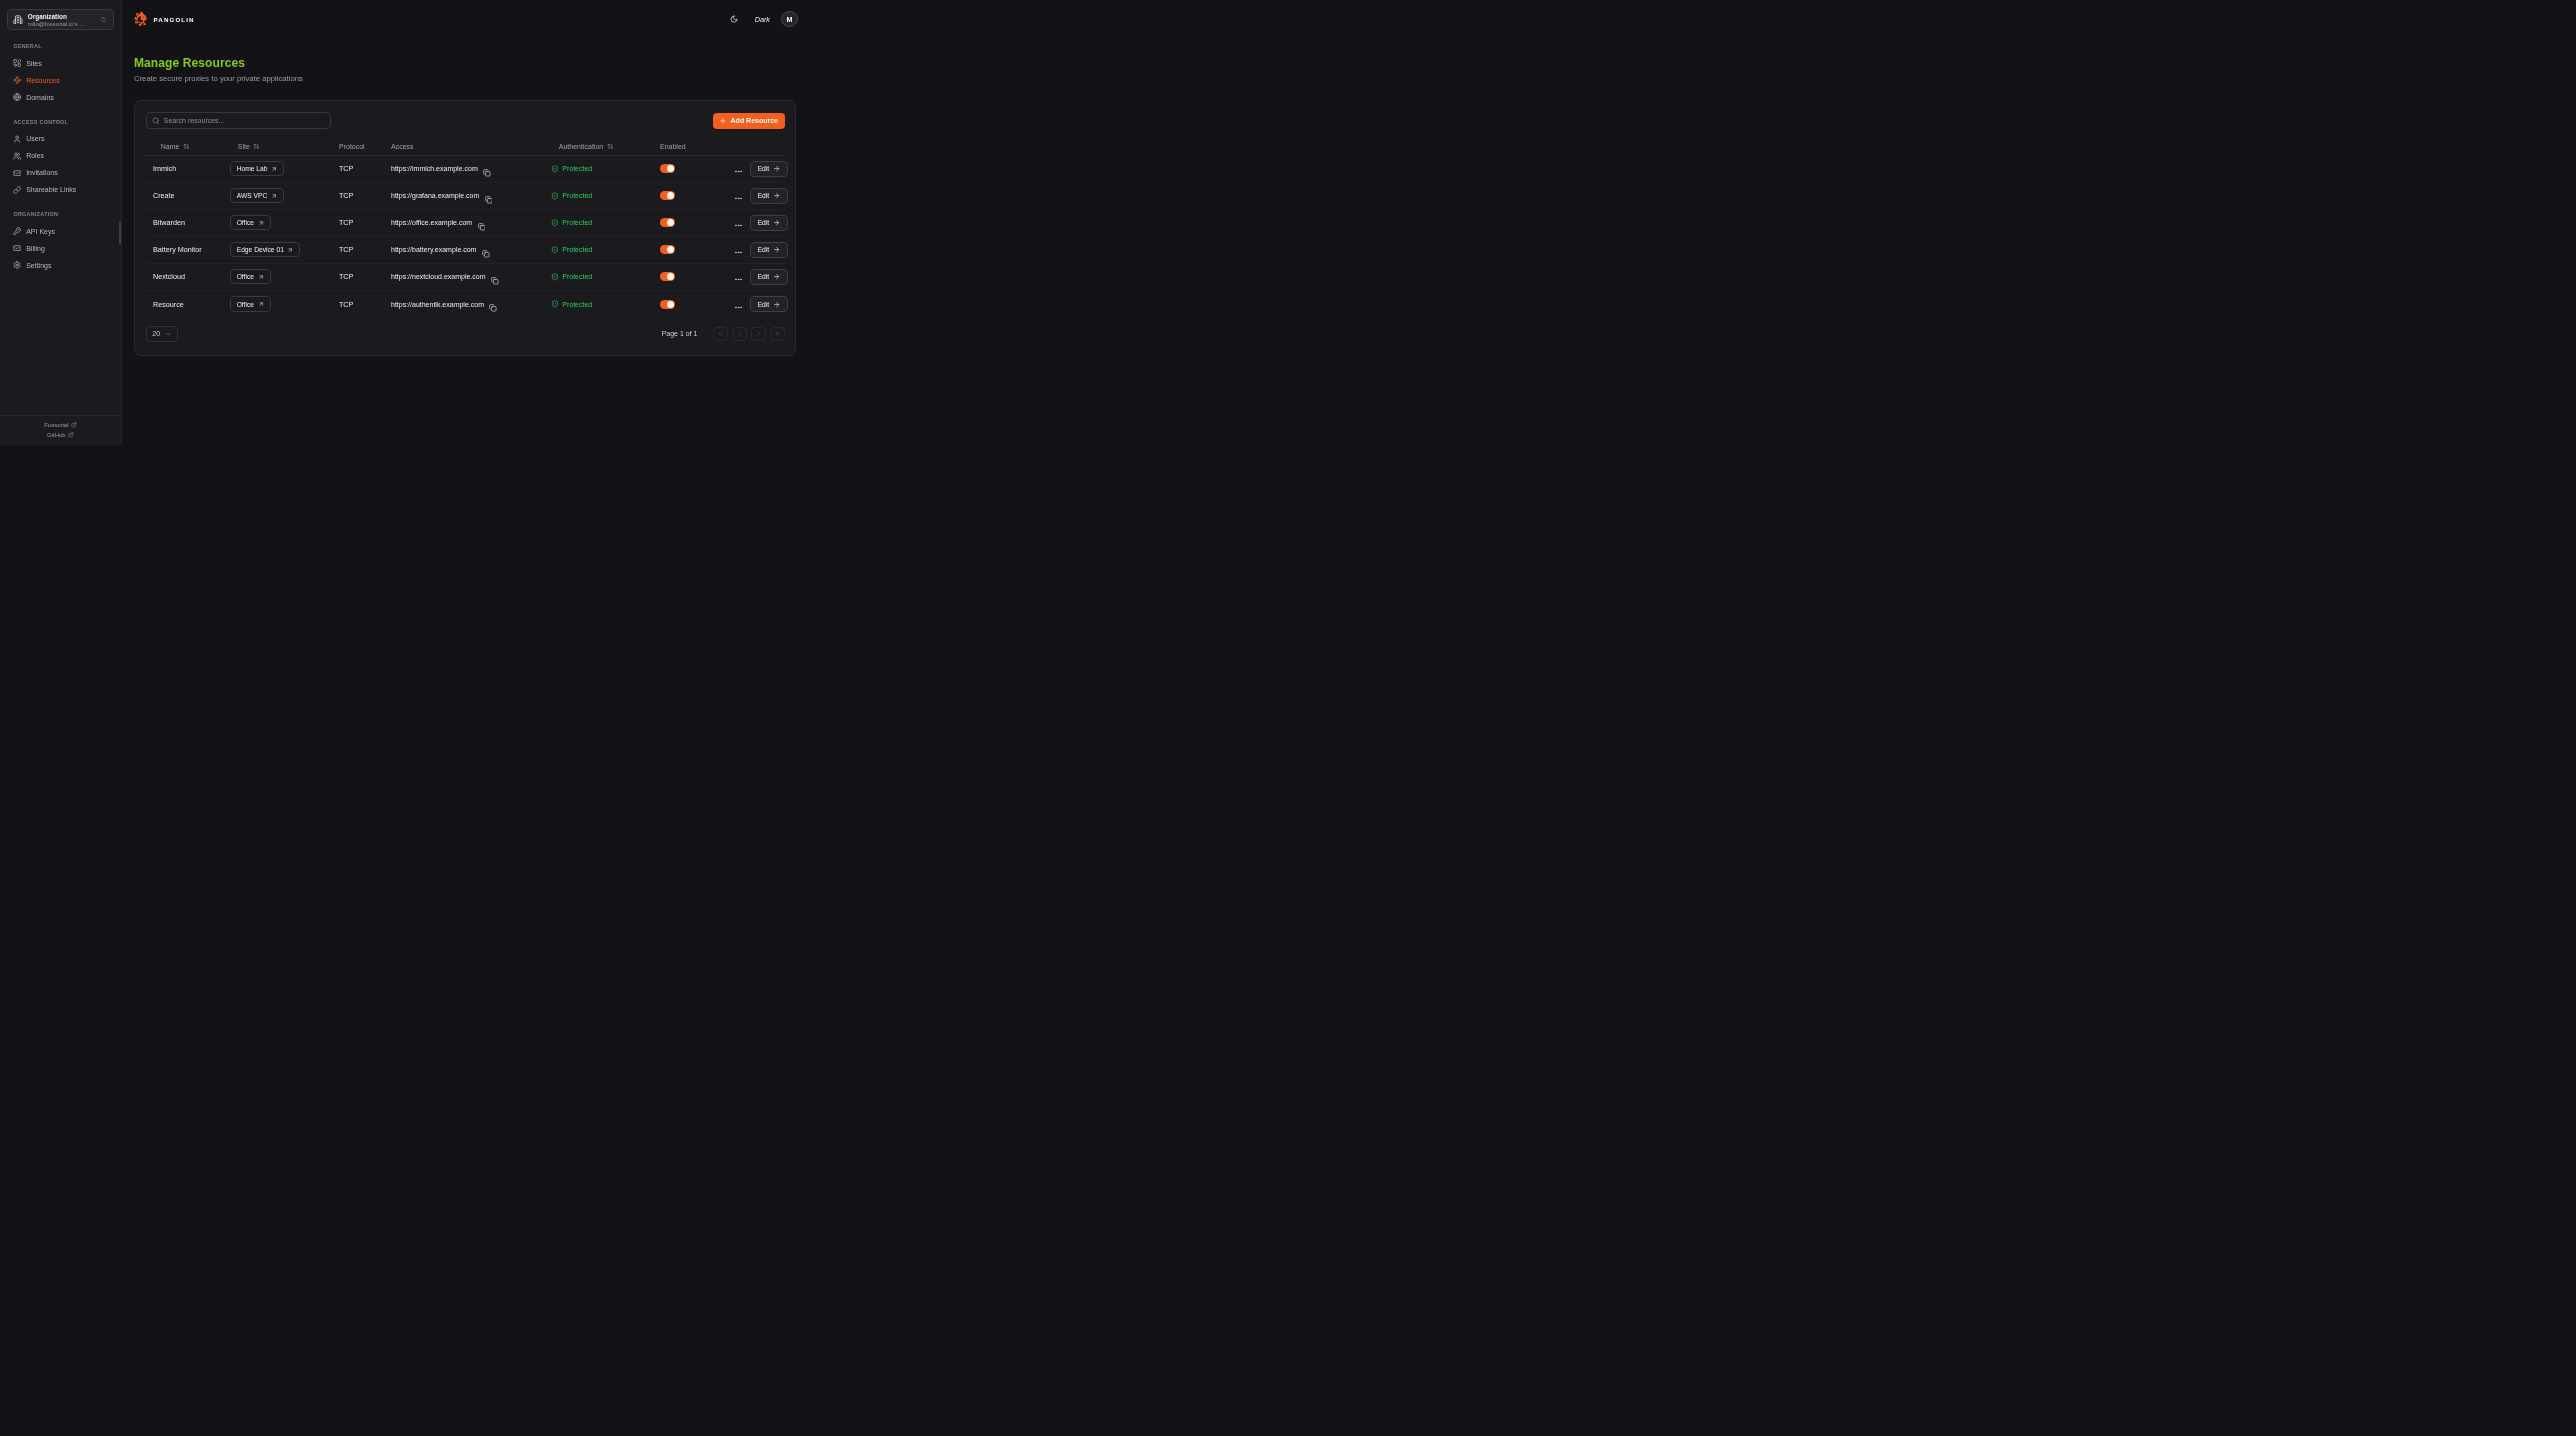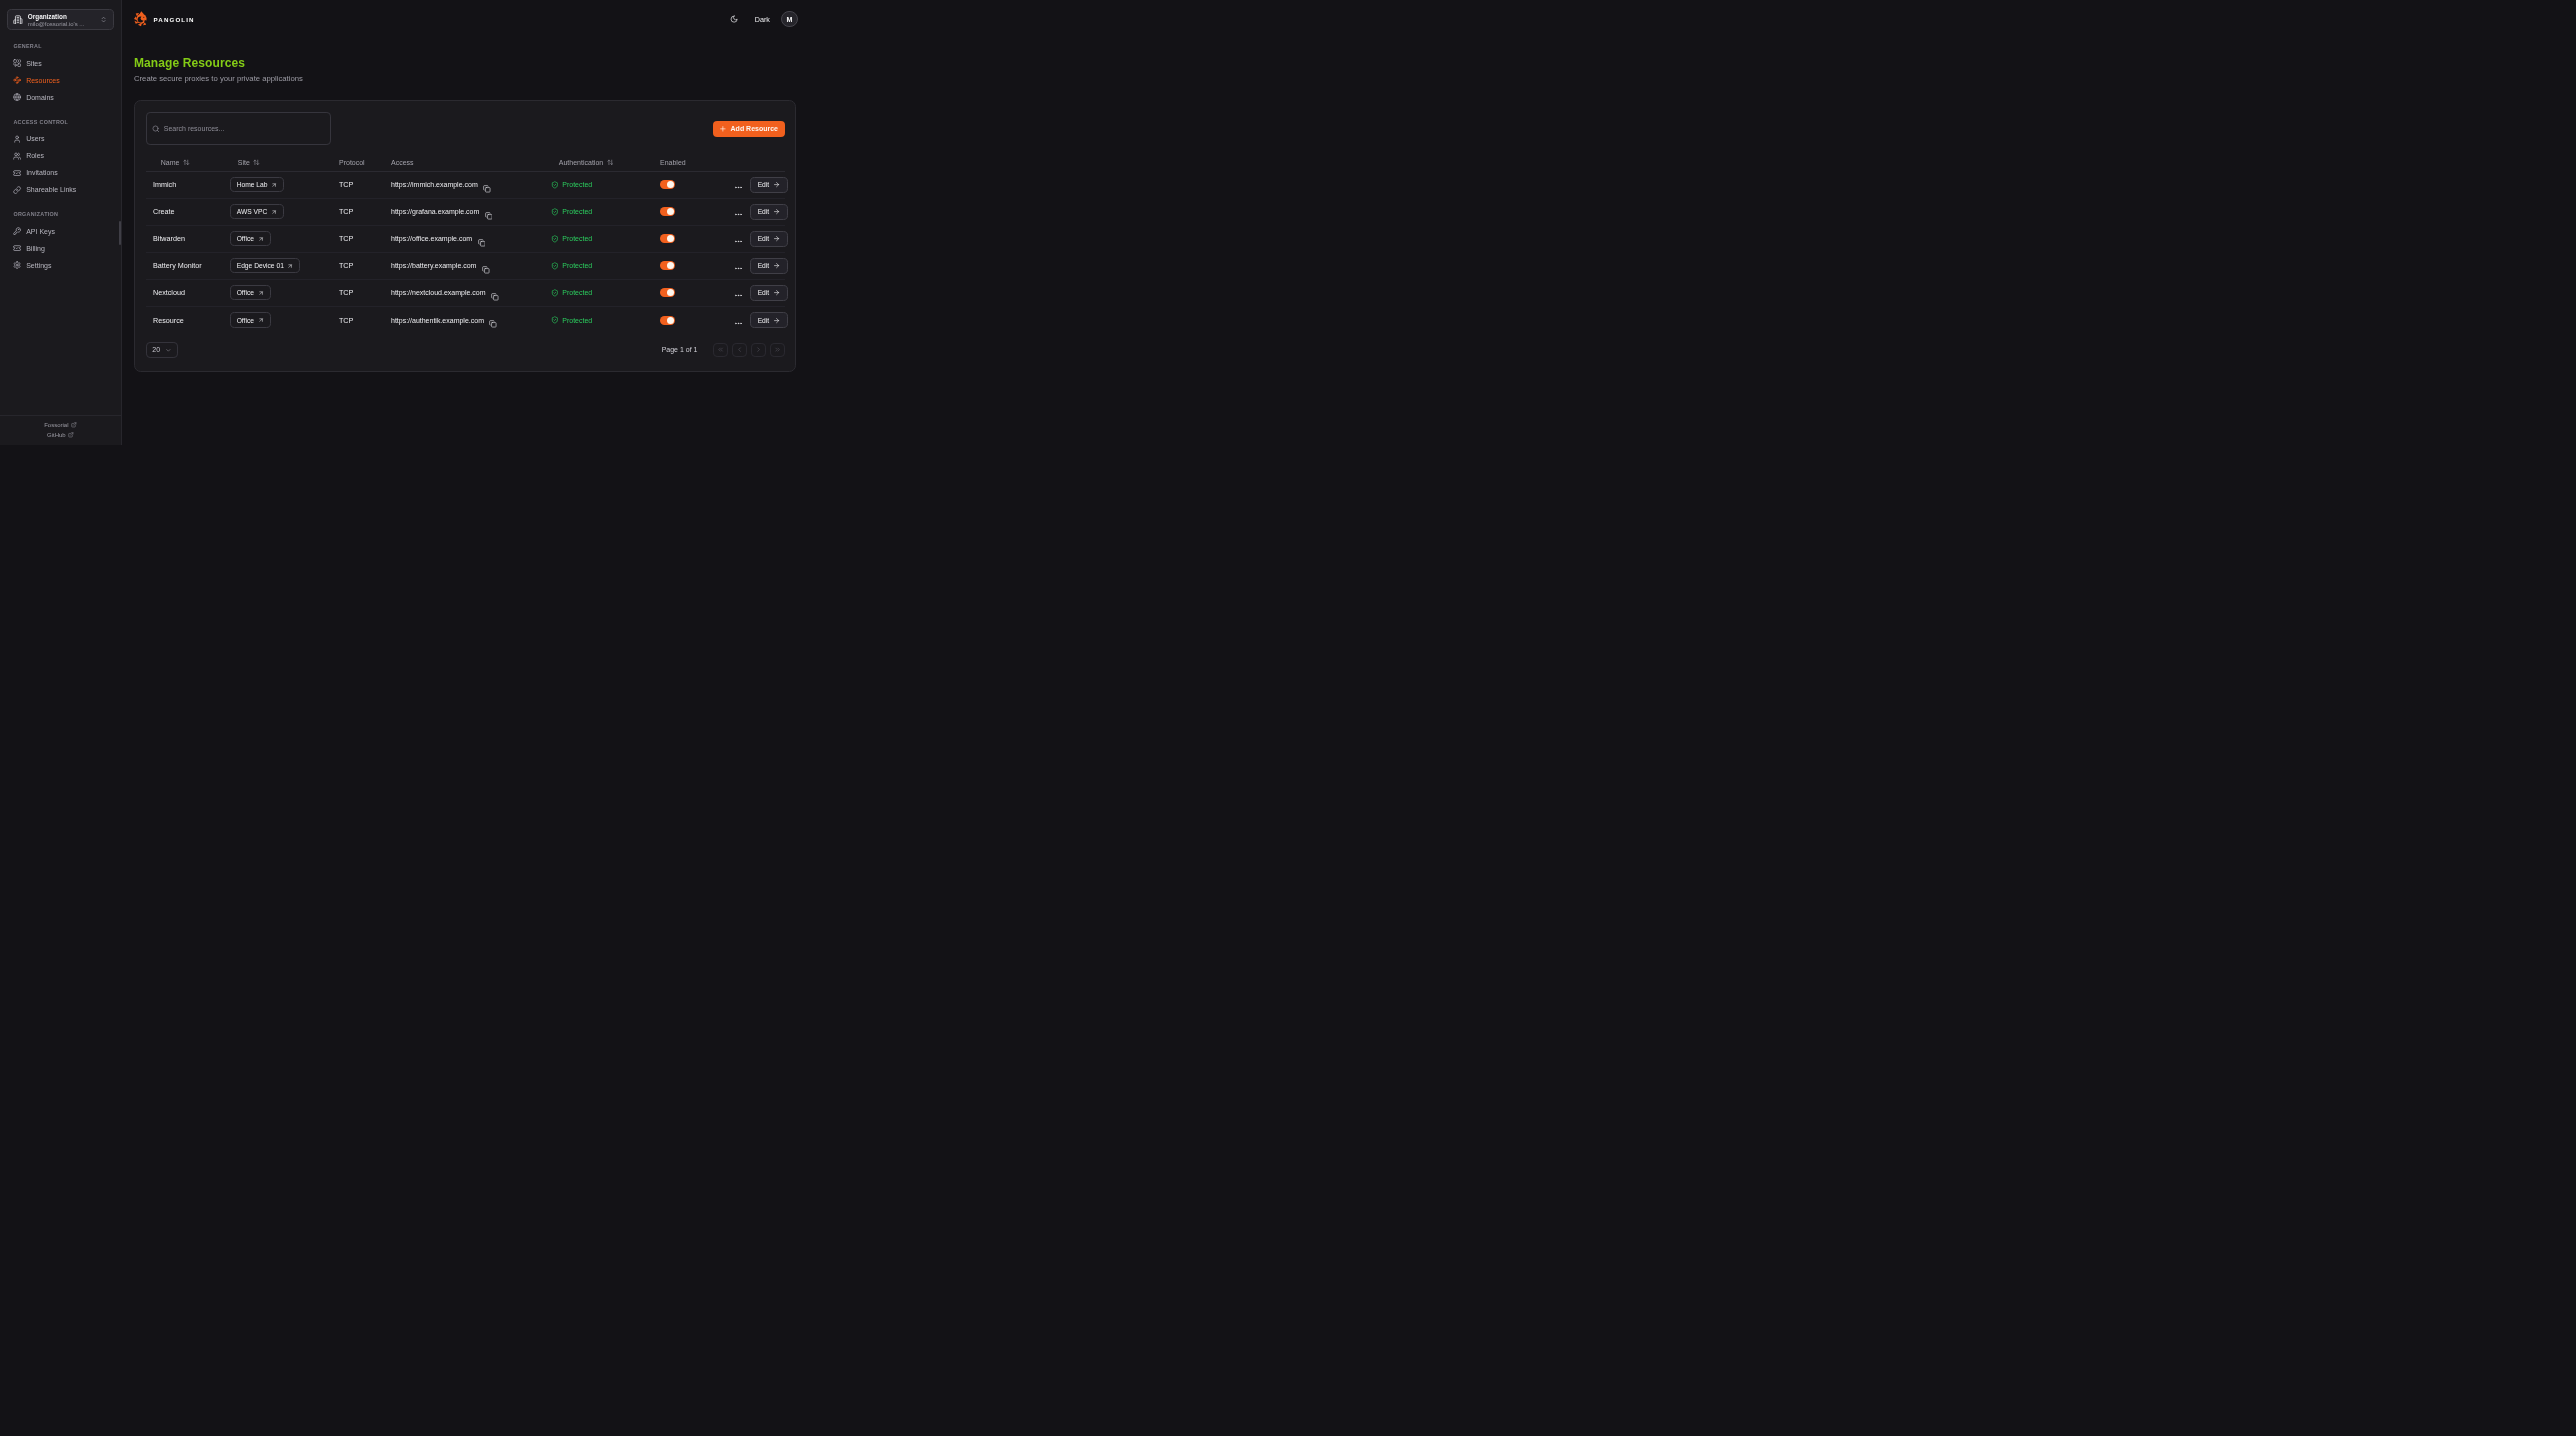--- a/index.html
+++ b/index.html
@@ -40,30 +40,30 @@
   .footer-link{display:flex;align-items:center;gap:2.6px;color:#9c9ba4;font-size:6px;text-decoration:none;cursor:pointer;}
   .footer-link .ic{width:5.7px;height:5.7px;}
 
   
   .main{flex:1;padding:0 10.3px 0 12px;background:var(--bg-page);}
   .topbar{height:38px;display:flex;align-items:center;justify-content:space-between;}
   .logo{display:flex;align-items:center;gap:4.1px;}
   .logo-mark{width:15.5px;height:15.5px;}
   .logo-word{font-size:6.2px;font-weight:700;letter-spacing:1.1px;color:#ffffff;}
   .top-actions{display:flex;align-items:center;gap:11.3px;}
-  .theme-toggle{display:flex;align-items:center;gap:17px;background:none;border:none;color:#ededf0;font-size:7.2px;cursor:pointer;font-family:inherit;}
+  .theme-toggle{display:flex;align-items:center;gap:17px;background:none;border:none;color:#ededf0;font-size:7.2px;cursor:pointer;font-family:inherit;font-style:italic;}
   .theme-toggle .ic{width:8.2px;height:8.2px;}
   .avatar{width:16.5px;height:16.5px;border-radius:50%;background:#26252b;border:0.5px solid #45444b;color:#fff;font-size:7px;font-weight:700;display:flex;align-items:center;justify-content:center;cursor:pointer;font-family:inherit;}
   .page-title{font-size:12px;font-weight:800;margin-top:18px;letter-spacing:0.1px;color:#84cc16;}
   .page-subtitle{margin-top:4.1px;font-size:7.7px;color:var(--text-secondary);}
 
   
   .card{margin-top:17px;width:662px;border:0.5px solid var(--border);background:var(--bg-surface);border-radius:6.7px;padding:11.3px 10.3px 13.4px 10.8px;}
   .card-toolbar{display:flex;justify-content:space-between;align-items:center;}
-  .search-box{width:185px;height:33px;border:0.5px solid #36353d;border-radius:4.1px;display:flex;align-items:center;gap:4.1px;padding:0 5.2px;}
+  .search-box{width:185px;height:17px;border:0.5px solid #36353d;border-radius:4.1px;display:flex;align-items:center;gap:4.1px;padding:0 5.2px;}
   .search-box .ic{width:7.7px;height:7.7px;color:#8e8d97;}
   .search-box input{flex:1;background:transparent;border:none;outline:none;color:var(--text-primary);font-size:7px;font-family:inherit;}
   .search-box input::placeholder{color:#8e8d97;}
   .add-btn{height:16.5px;padding:0 6.7px;background:var(--accent);border:none;border-radius:4.1px;color:#fdf6f1;font-size:7px;font-weight:600;display:flex;align-items:center;gap:3.6px;cursor:pointer;font-family:inherit;}
   .add-btn .ic{width:7.7px;height:7.7px;}
 
   .thead{display:grid;grid-template-columns:var(--cols);margin-top:9.3px;height:17px;align-items:center;border-bottom:0.5px solid #2b2a31;}
   .th{display:flex;align-items:center;gap:3.6px;font-size:7px;color:#a3a2ab;padding-left:7.2px;}
   .th.sortable{padding-left:15px;cursor:pointer;}
   .th .ic{width:6.7px;height:6.7px;}

